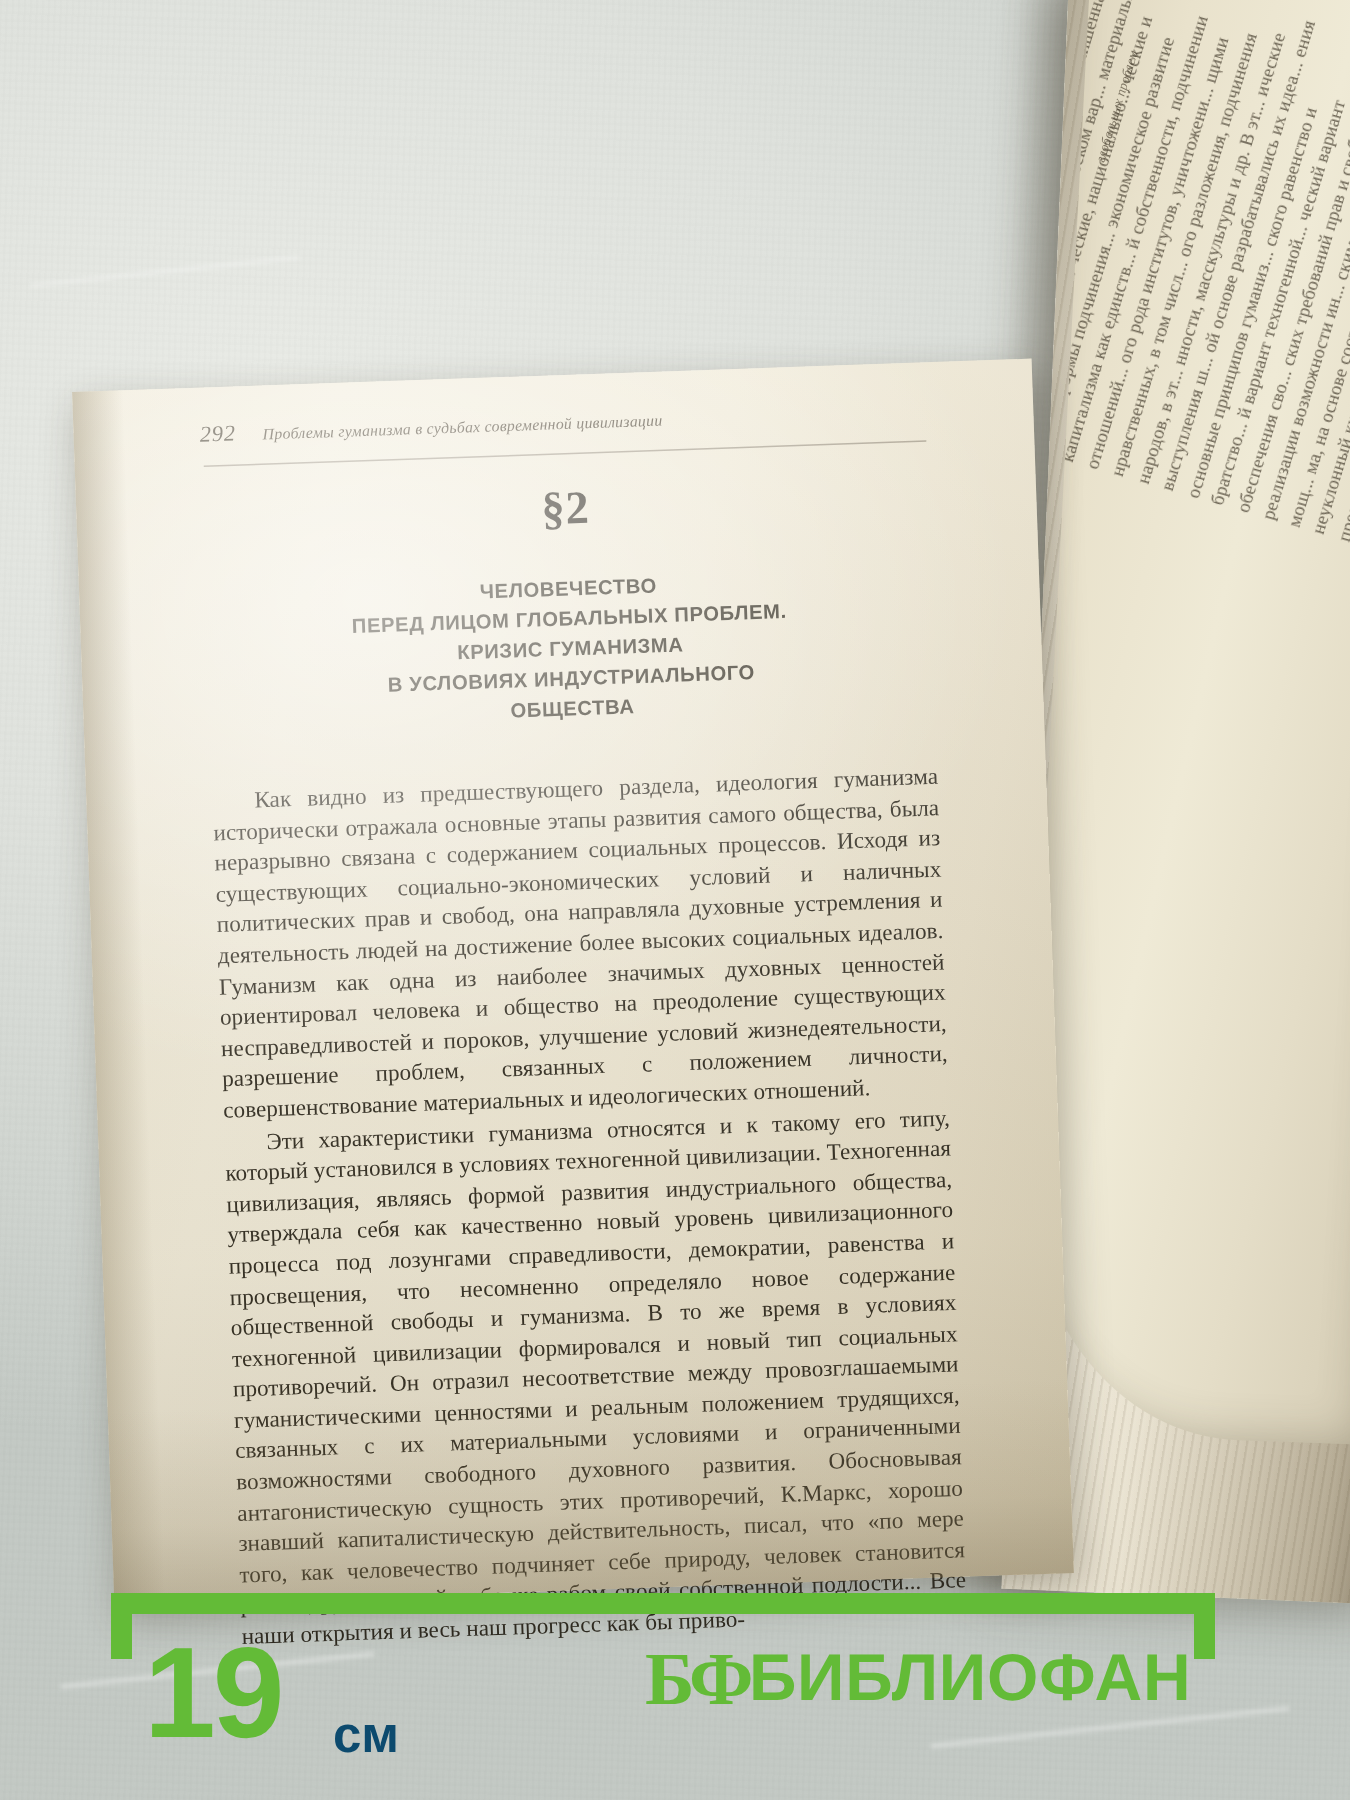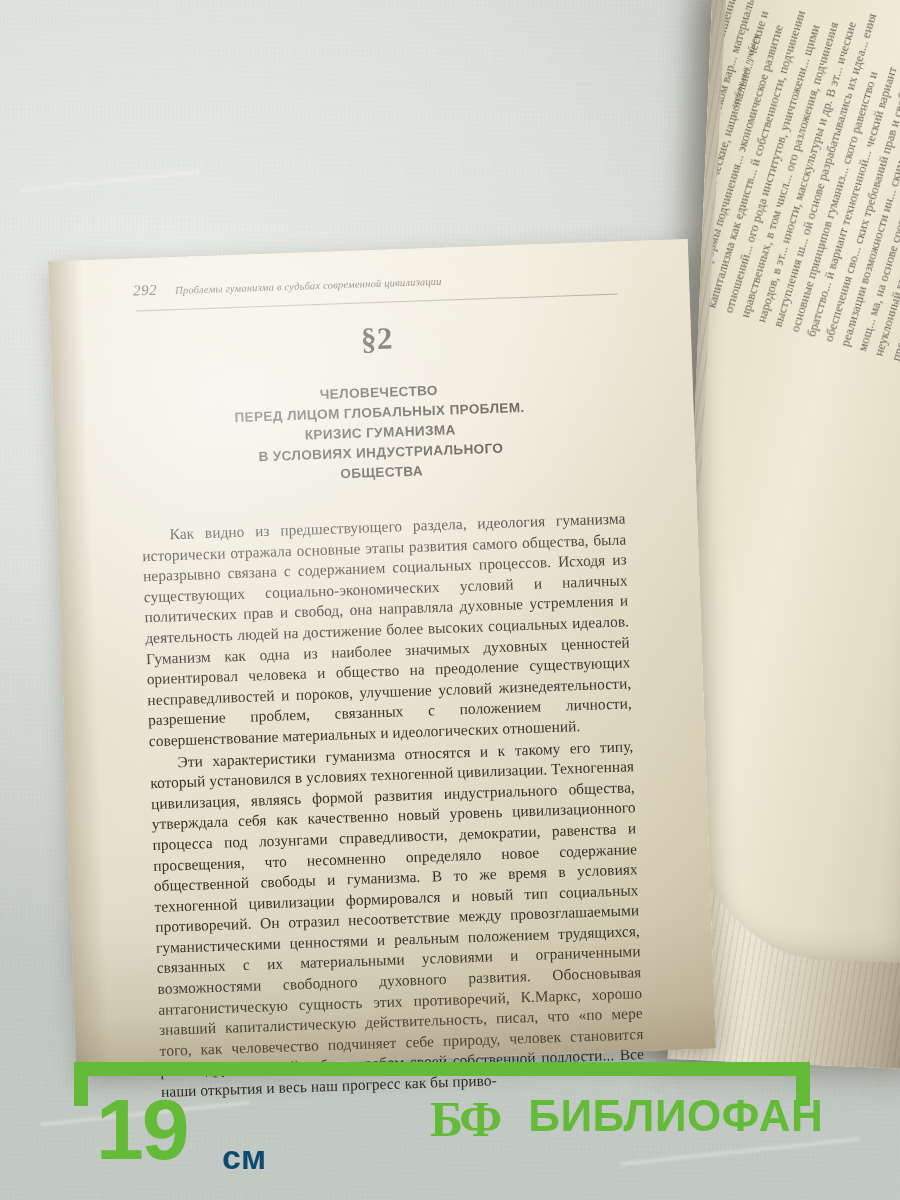--- a/index.html
+++ b/index.html
@@ -251,22 +251,22 @@
     font-weight: bold;
     font-size: 34px;
     color: #0c4a6e;
     line-height: 1;
   }
   .brand {
     position: absolute;
     left: 430px;
     top: 1094px;
     display: flex;
-    align-items: flex-start;
-    gap: 29px;
+    align-items: center;
+    gap: 0;
   }
   .brand-mark {
     font-family: "Liberation Serif", serif;
     font-weight: bold;
     font-size: 50px;
     color: #63bb37;
     line-height: 1;
     letter-spacing: -3px;
   }
   .brand-name {

